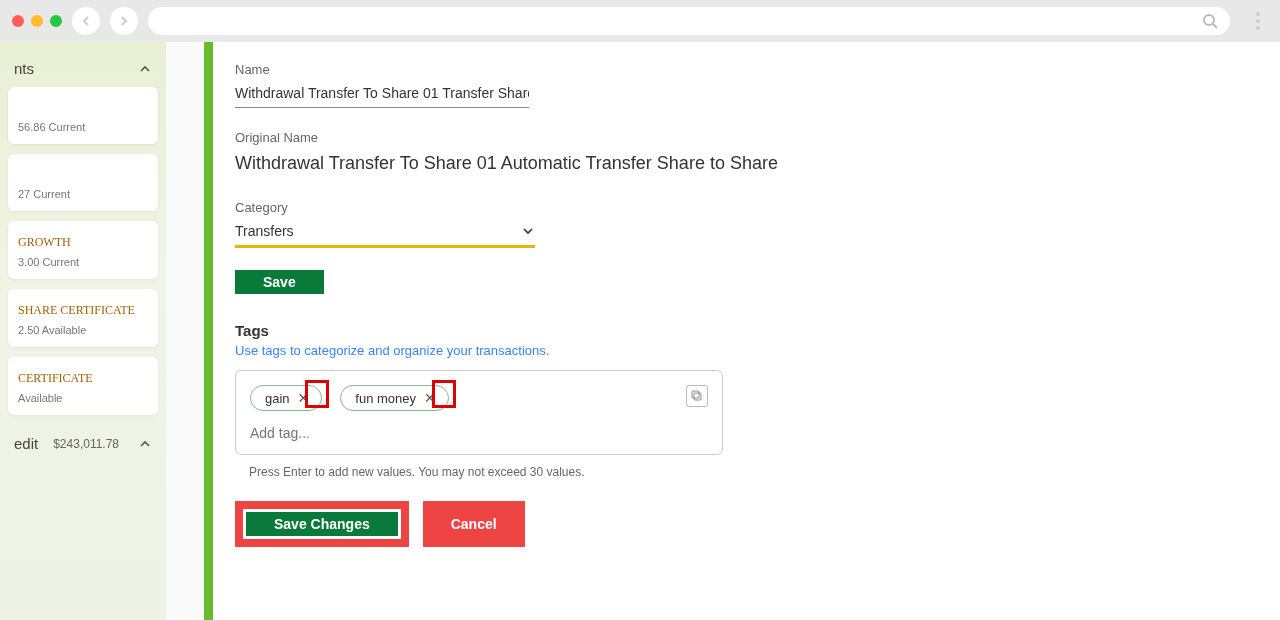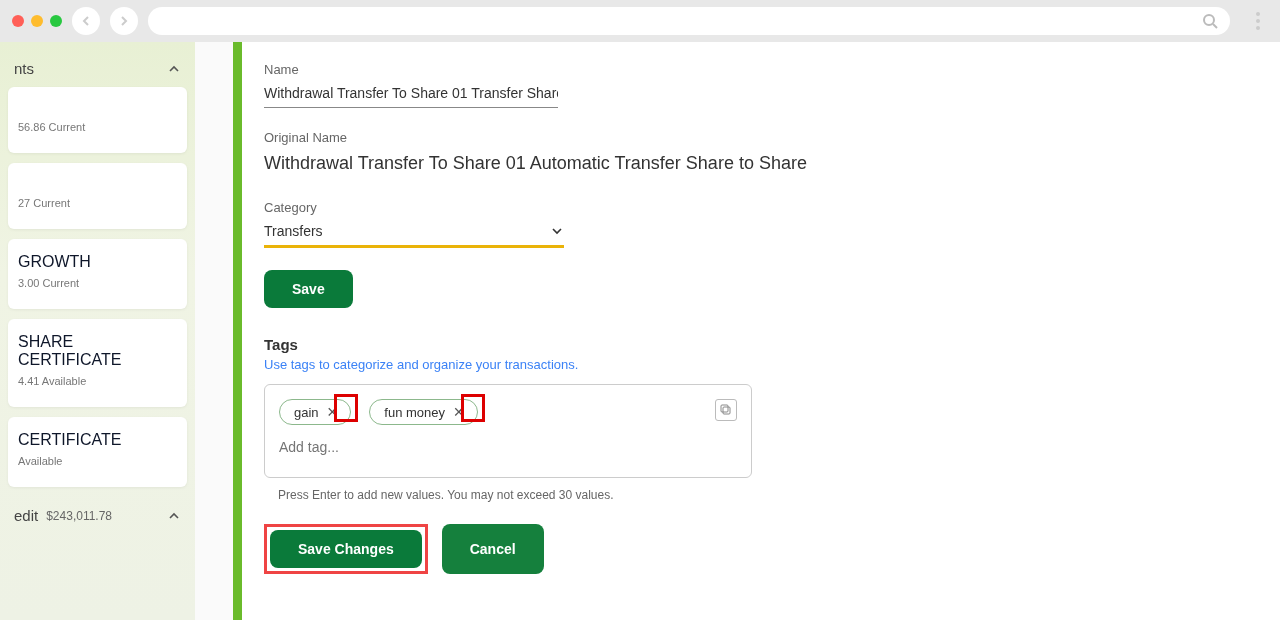--- a/index.html
+++ b/index.html
@@ -14,62 +14,62 @@
     .wc-green { background: #28c840; }
     .nav-btn { width: 28px; height: 28px; border-radius: 50%; background: #fff; display: flex; align-items: center; justify-content: center; color: #ccc; }
     .address-bar { flex: 1; height: 28px; background: #fff; border-radius: 14px; display: flex; align-items: center; justify-content: flex-end; padding: 0 12px; }
     .dots-menu { width: 20px; display: flex; flex-direction: column; align-items: center; gap: 3px; margin-left: 8px; }
     .dots-menu span { width: 4px; height: 4px; background: #ccc; border-radius: 50%; }
 
     
     .page { display: flex; height: 578px; background: #fff; }
 
     
-    .sidebar { width: 195px; background: linear-gradient(180deg, #e8f0d4 0%, #f0f4e4 40%, #eef2e5 100%); padding: 10px 8px; flex-shrink: 0; }
+    .sidebar { width: 166px; background: linear-gradient(180deg, #e8f0d4 0%, #f0f4e4 40%, #eef2e5 100%); padding: 10px 8px; flex-shrink: 0; }
     .section-header { display: flex; justify-content: space-between; align-items: center; padding: 8px 6px 10px; }
     .section-header .title { font-size: 15px; color: #444; }
     .chev { font-size: 14px; color: #555; }
-    .account-card { background: #fff; border-radius: 6px; padding: 14px 10px 20px; margin-bottom: 10px; box-shadow: 0 1px 3px rgba(0,0,0,0.06); }
-    .acct-name { font-size: 16px; color: #0f172a; margin-bottom: 6px; min-height: 14px; }
+    .account-card { background: #fff; border-radius: 6px; padding: 14px 10px 11px; margin-bottom: 10px; box-shadow: 0 1px 3px rgba(0,0,0,0.06); }
+    .acct-name { font-size: 12px; color: #a16207; margin-bottom: 6px; min-height: 14px; font-family: Liberation Serif, serif; }
     .acct-sub { font-size: 11px; color: #777; }
-    .credit-row { display: flex; align-items: center; gap: 8px; padding: 10px 6px 0; justify-content: space-between; }
+    .credit-row { display: flex; align-items: center; gap: 15px; padding: 10px 6px 0; justify-content: space-between; }
     .credit-lbl { font-size: 15px; color: #444; }
     .credit-amt { font-size: 12px; color: #666; }
 
     
     .content-wrap { flex: 1; display: flex; }
     .scroll-gutter { width: 38px; background: #fafafa; }
     .green-bar { width: 9px; background: #6abb2b; }
     .main { flex: 1; padding: 20px 30px 30px 22px; overflow: hidden; position: relative; }
 
     .field { margin-bottom: 22px; max-width: 560px; }
     .field-label { font-size: 13px; color: #666; margin-bottom: 4px; }
     .readonly-val { font-size: 18px; color: #333; padding: 4px 0; }
     .text-input { width: 294px; border: none; border-bottom: 1px solid #888; font-size: 14px; padding: 4px 0 6px; color: #333; background: transparent; outline: none; }
     .select-wrap { width: 300px; border-bottom: 3px solid #eab308; display: flex; justify-content: space-between; align-items: center; padding: 4px 0 6px; cursor: pointer; }
     .select-val { font-size: 14px; color: #333; }
 
-    .btn { border: none; border-radius: 8px; padding: 11px 28px; font-size: 14px; font-weight: 600; cursor: pointer; }
+    .btn { border: none; border-radius: 0; padding: 4px 28px; font-size: 14px; font-weight: 600; cursor: pointer; }
     .btn-primary { background: #0a7a3a; color: #fff; }
-    .btn-dark { background: #15803d; color: #fff; }
+    .btn-dark { background: #ef4444; color: #fff; }
 
     .tags-section { margin-top: 28px; max-width: 560px; }
     .tags-heading { font-size: 15px; font-weight: 600; color: #333; margin-bottom: 4px; }
     .tags-desc { font-size: 13px; color: #3b82f6; margin-bottom: 12px; }
-    .tags-box { border: 1px solid #ccc; border-radius: 6px; padding: 14px 14px 21px; position: relative; width: 488px; }
+    .tags-box { border: 1px solid #ccc; border-radius: 6px; padding: 14px 14px 12px; position: relative; width: 488px; }
     .tags-row { display: flex; gap: 18px; align-items: center; }
     .tag-chip { display: inline-flex; align-items: center; border: 1px solid #8cb88c; border-radius: 14px; padding: 4px 10px 4px 14px; font-size: 13px; color: #333; gap: 6px; position: relative; }
     .tag-x { font-size: 14px; color: #555; cursor: pointer; padding: 0 2px; }
     .redbox-x { border: 3px solid #d00; position: absolute; right: -8px; top: -6px; width: 24px; height: 28px; pointer-events: none; }
     .add-tag-input { margin-top: 14px; border: none; outline: none; font-size: 14px; color: #999; width: 100%; }
     .copy-icon { position: absolute; right: 14px; top: 14px; width: 22px; height: 22px; border: 1px solid #bbb; border-radius: 3px; display: flex; align-items: center; justify-content: center; color: #888; cursor: pointer; }
     .tags-hint { font-size: 12px; color: #666; margin: 10px 0 0 14px; }
 
     .actions { display: flex; gap: 14px; margin-top: 22px; }
-    .highlight-btn { border: 3px solid #ef4444; padding: 3px; display: inline-block; }
+    .highlight-btn { border: 8px solid #ef4444; padding: 3px; display: inline-block; }
 
     svg { display: block; }
   </style>
 </head>
 <body>
 
 <div class="browser-chrome">
   <div class="window-controls">
     <div class="wc wc-red"></div>
     <div class="wc wc-yellow"></div>
@@ -117,21 +117,21 @@
     <div class="account-card">
       <div class="acct-name"></div>
       <div class="acct-sub">27 Current</div>
     </div>
     <div class="account-card">
       <div class="acct-name">GROWTH</div>
       <div class="acct-sub">3.00 Current</div>
     </div>
     <div class="account-card">
       <div class="acct-name">SHARE CERTIFICATE</div>
-      <div class="acct-sub">4.41 Available</div>
+      <div class="acct-sub">2.50 Available</div>
     </div>
     <div class="account-card">
       <div class="acct-name">CERTIFICATE</div>
       <div class="acct-sub">Available</div>
     </div>
 
     <div class="section-header credit-row">
       <span class="credit-lbl">edit</span>
       <span class="credit-amt">$243,011.78</span>
       <span class="chev" style="margin-left:auto">

